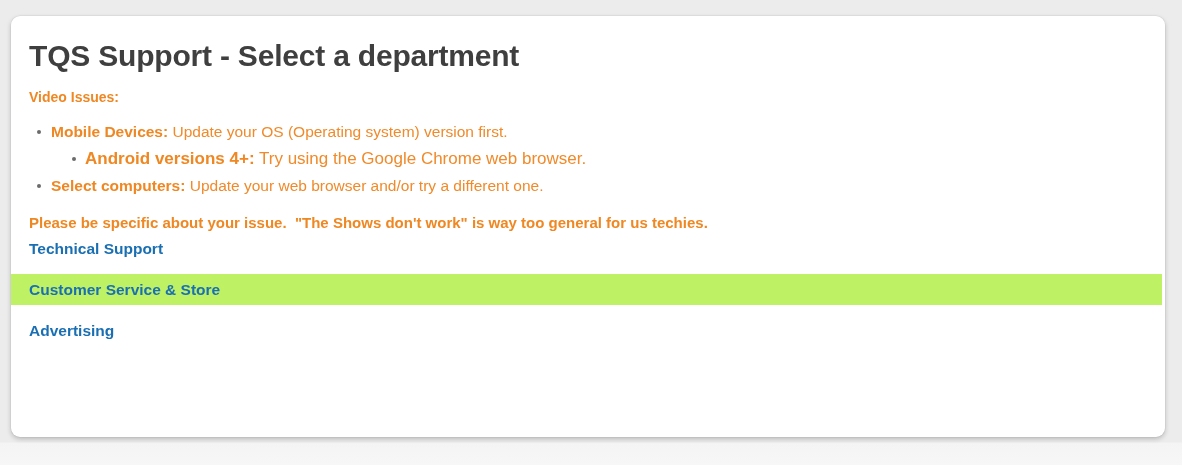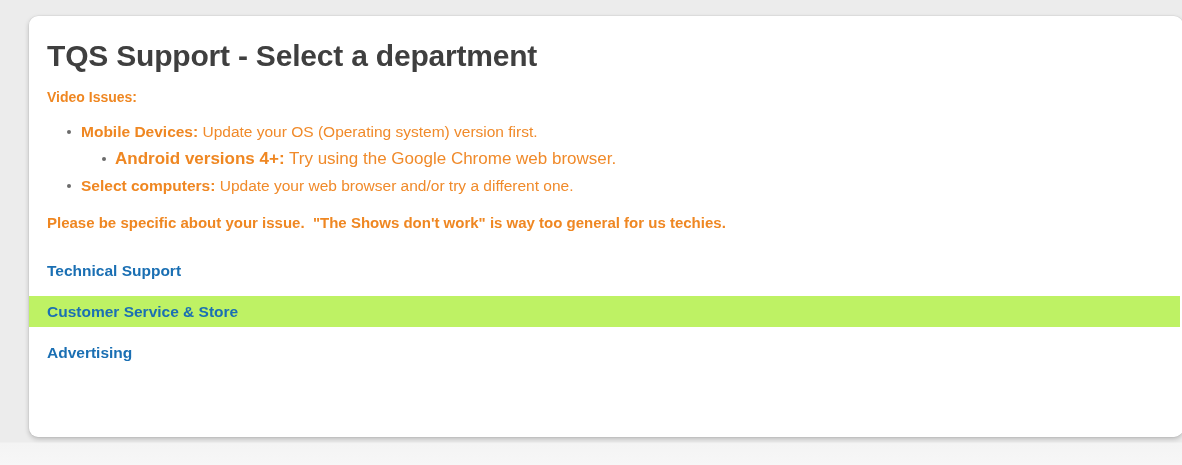--- a/index.html
+++ b/index.html
@@ -14,21 +14,21 @@
     overflow: hidden;
   }
   #page {
     position: relative;
     width: 1182px;
     height: 465px;
     background: linear-gradient(to bottom, #ececec 0px, #ececec 442px, #f4f4f4 443px, #f7f7f7 465px);
   }
   #support-card {
     position: absolute;
-    left: 29px;
+    left: 11px;
     top: 16px;
     width: 1154px;
     height: 421px;
     background: #ffffff;
     border-radius: 9px;
     box-shadow: 0 2px 5px rgba(0,0,0,0.22), 0 0 0 0.5px rgba(0,0,0,0.06);
     box-sizing: border-box;
     overflow: hidden;
   }
   .card-inner {
@@ -46,21 +46,21 @@
   .section-heading {
     margin: 14px 0 0 0;
     padding-left: 18px;
     font-size: 14px;
     font-weight: bold;
     line-height: 18px;
     color: #ef8722;
   }
   ul.issue-list {
     margin: 12px 0 0 0;
-    padding-left: 52px;
+    padding-left: 40px;
     list-style: none;
   }
   ul.issue-list > li {
     position: relative;
     font-size: 15.5px;
     line-height: 27px;
     color: #ef8722;
   }
   ul.issue-list > li::before {
     content: "";
@@ -104,21 +104,20 @@
   .notice {
     margin-top: 14px;
     padding-left: 18px;
     font-size: 15px;
     font-weight: bold;
     line-height: 20px;
     color: #ef8722;
     white-space: pre;
   }
   .dept-list {
-    margin-top: 22px;
   }
   .dept-row {
     display: block;
     height: 31px;
     line-height: 31px;
     padding-left: 18px;
     font-size: 15.5px;
     font-weight: bold;
     color: #1a6fb3;
     text-decoration: none;

